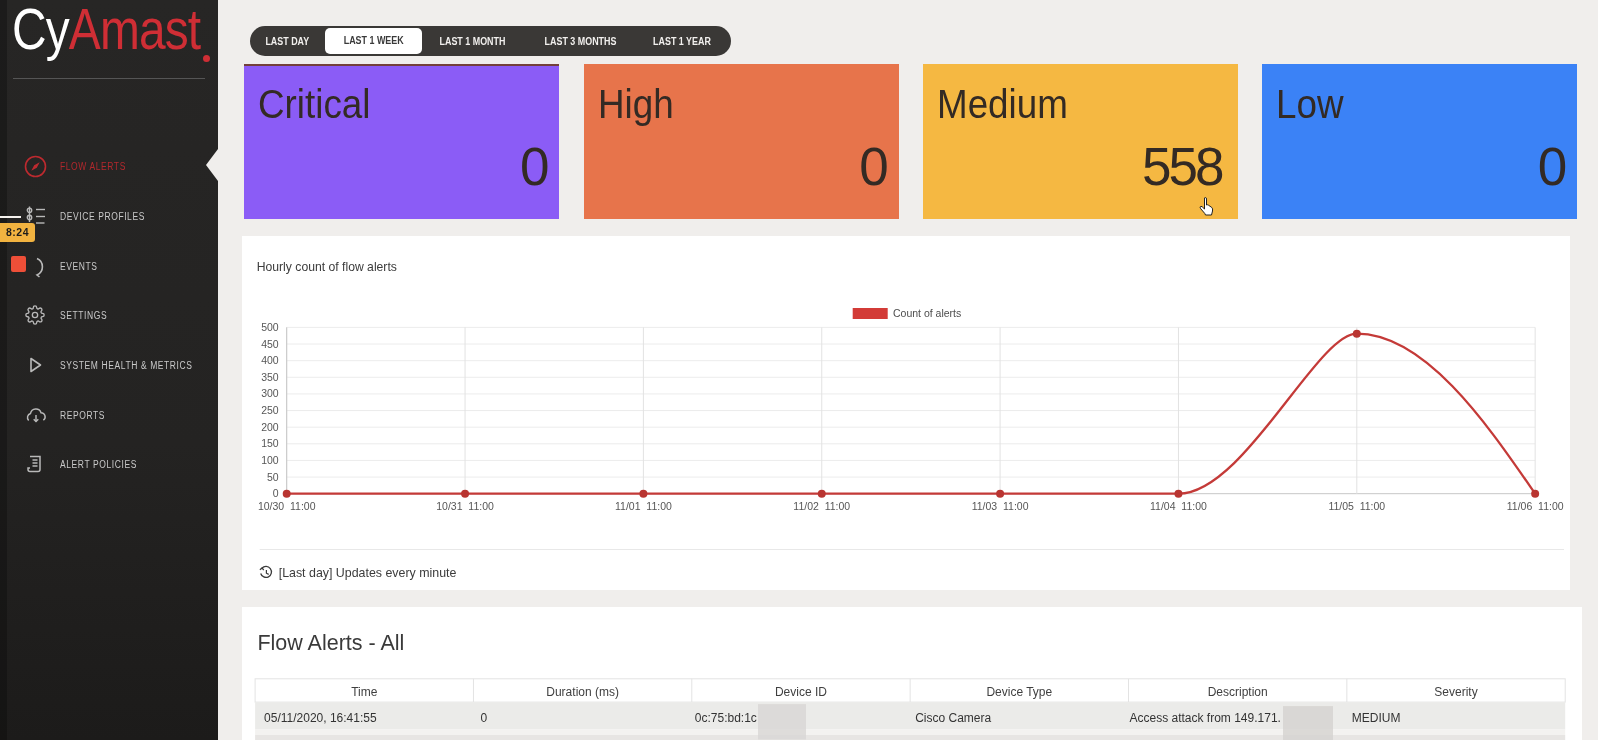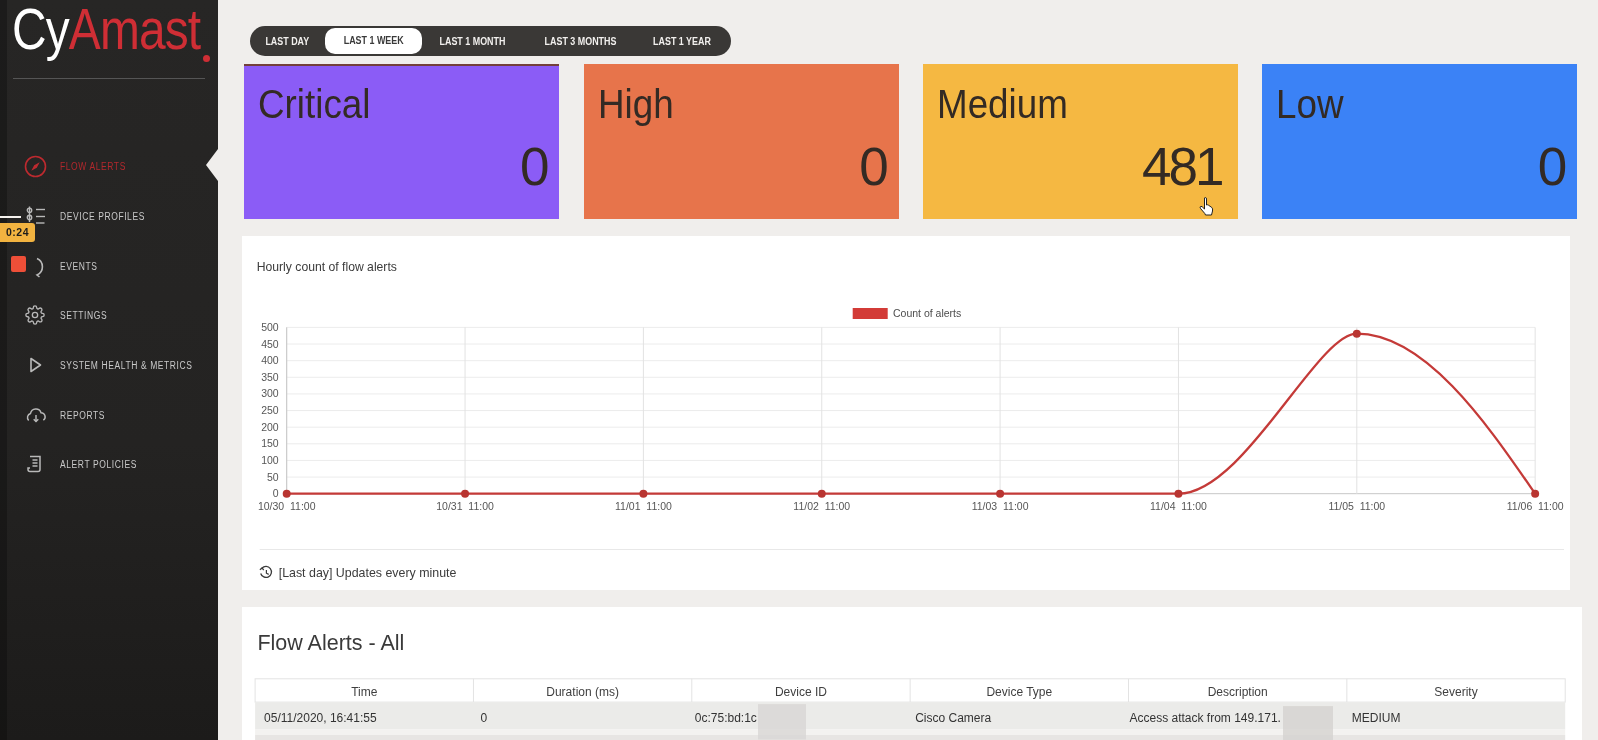--- a/index.html
+++ b/index.html
@@ -27,21 +27,21 @@
     border-radius:0 3px 3px 0; color:#1c1c1c; font-size:10.5px; font-weight:bold;
     text-align:center; line-height:19px; letter-spacing:0.5px; }
   #vline { position:absolute; z-index:3; left:0; top:215.5px; width:21px; height:2px; background:#f5f2ee; }
   #osq { position:absolute; left:11px; top:256px; width:15px; height:16px; background:#ee4f38; border-radius:2px; }
 
   
   #pill { position:absolute; left:250px; top:26px; width:481px; height:30px; background:#3a3836; border-radius:15px; }
   .tab { position:absolute; top:0; height:30px; line-height:30px; text-align:center;
     font-size:10.5px; font-weight:bold; color:#f2f0ee; letter-spacing:0; transform:scaleX(0.85); transform-origin:center; }
   #tab-active { position:absolute; left:74.6px; top:2.3px; width:97.4px; height:25.4px;
-    background:#fff; border-radius:10px; }
+    background:#fff; border-radius:5px; }
   #tab-active div { width:100%; height:100%; color:#3a3a3a; font-size:10.5px; font-weight:bold;
     letter-spacing:0; text-align:center; line-height:25.4px; transform:scaleX(0.85); }
 
   
   .card { position:absolute; top:63.5px; width:315.3px; height:155px; }
   .card .t { position:absolute; left:14px; top:20.5px; font-size:40px; line-height:1; color:#332a24; transform:scaleX(0.92); transform-origin:left top; }
   .card .n { position:absolute; right:10px; top:76px; font-size:53px; color:#332a24;
     line-height:1; white-space:nowrap; }
   #card1 { left:244.2px; background:#8b5cf6; }
   #card1::before { content:""; position:absolute; left:0; top:0; width:100%; height:2.5px; background:#73403a; }
@@ -119,21 +119,21 @@
       <path d="M20 16.6A4.5 4.5 0 0 0 17.5 8.4 6 6 0 0 0 6 9.2 4.6 4.6 0 0 0 4 16.8"></path>
       <path d="M12 11v7"></path>
         <path d="M9.5 15.5 12 18l2.5-2.5"></path>
     </svg>
     <span>REPORTS</span>
   </div>
 
 
   <div id="notch"></div>
   <div id="vline"></div>
-  <div id="badge">0:24</div>
+  <div id="badge">8:24</div>
   <div id="osq"></div>
 </div>
 
 <div id="pill">
   <div class="tab" style="left:0; width:74.6px;">LAST DAY</div>
   <div id="tab-active">
       <div>LAST 1 WEEK</div>
     </div>
   <div class="tab" style="left:172px; width:101px;">LAST 1 MONTH</div>
   <div class="tab" style="left:273px; width:115px;">LAST 3 MONTHS</div>
@@ -143,21 +143,21 @@
 <div class="card" id="card1">
     <div class="t">Critical</div>
     <div class="n">0</div>
   </div>
 <div class="card" id="card2">
     <div class="t">High</div>
     <div class="n">0</div>
   </div>
 <div class="card" id="card3">
     <div class="t">Medium</div>
-    <div class="n" style="letter-spacing:-3px; right:16.5px;">481</div>
+    <div class="n" style="letter-spacing:-3px; right:16.5px;">558</div>
   </div>
 <div class="card" id="card4">
     <div class="t">Low</div>
     <div class="n">0</div>
   </div>
 
 <div id="chartcard">
   <svg width="1340" height="354" viewBox="0 0 1340 354" font-family="Liberation Sans, sans-serif">
     <text x="14.7" y="34.5" font-size="12.2" fill="#3b3b3b">Hourly count of flow alerts</text>
     <rect x="610.7" y="72" width="35" height="11" fill="#d33b37"></rect>

